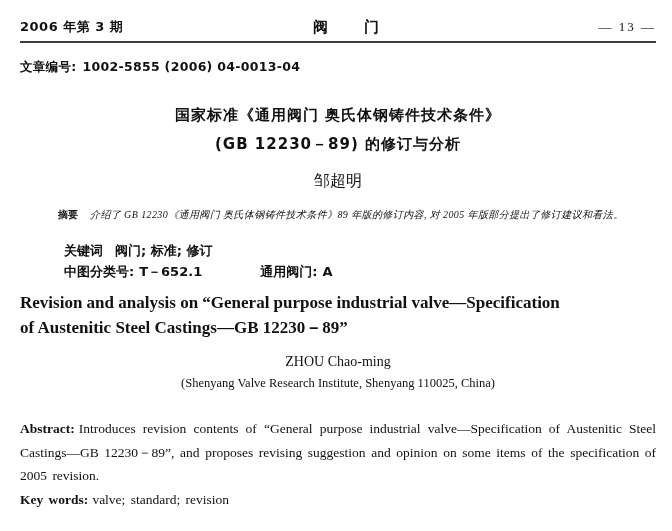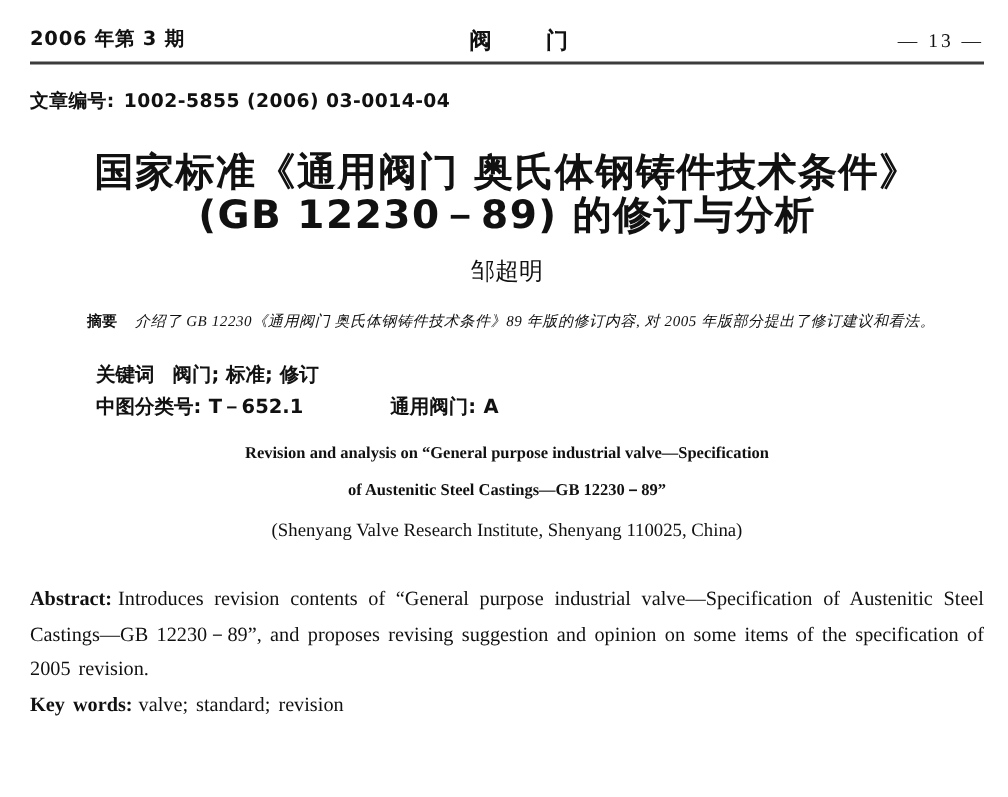--- a/index.html
+++ b/index.html
@@ -52,21 +52,21 @@
     line-height: 15px;
     letter-spacing: 0.3px;
   }
   .article-id .val { margin-left: 6px; }
   
   .cn-title {
     margin-top: 27px;
     text-align: center;
     font-family: "DejaVu Sans", "Liberation Sans", sans-serif;
     font-weight: bold;
-    font-size: 26px;
+    font-size: 15px;
     line-height: 29px;
     letter-spacing: 1px;
   }
   .cn-author {
     margin-top: 13px;
     text-align: center;
     font-family: "DejaVu Sans", "Liberation Sans", sans-serif;
     font-weight: normal;
     font-size: 16px;
     line-height: 17px;
@@ -102,23 +102,23 @@
     line-height: 19px;
   }
   .cn-keywords { margin-top: 15px; }
   .cn-keywords .lbl { margin-right: 12px; }
   .cn-clc { margin-top: 2px; }
   .cn-clc .gap { display: inline-block; width: 58px; }
   .cn-clc .v { margin-left: 5px; }
   
   .en-title {
     margin-top: 9px;
-    text-align: center;
+    text-align: left;
     font-weight: bold;
-    font-size: 11px;
+    font-size: 17px;
     line-height: 25px;
   }
   .en-author {
     margin-top: 13px;
     text-align: center;
     font-size: 14px;
     line-height: 17px;
   }
   .en-affil {
     margin-top: 6px;
@@ -146,21 +146,21 @@
 <div class="page">
 
   <div class="running-header">
     <span class="issue">2006 年第 3 期</span>
     <span class="journal">阀　　门</span>
     <span class="pageno">— 13 —</span>
   </div>
   <hr class="header-rule">
 
   <div class="article-id">
-    <span class="lbl">文章编号:</span><span class="val">1002-5855 (2006) 03-0014-04</span>
+    <span class="lbl">文章编号:</span><span class="val">1002-5855 (2006) 04-0013-04</span>
   </div>
 
   <div class="cn-title">
     <div>国家标准《通用阀门 奥氏体钢铸件技术条件》</div>
     <div>(GB 12230－89) 的修订与分析</div>
   </div>
 
   <div class="cn-author">邹超明</div>
 
   <p class="cn-abstract">
@@ -173,20 +173,21 @@
 
   <div class="cn-clc">
     <span>中图分类号:</span><span class="v">T－652.1</span><span class="gap"></span><span>通用阀门:</span><span class="v">A</span>
   </div>
 
   <div class="en-title">
     <div>Revision and analysis on “General purpose industrial valve—Specification</div>
     <div>of Austenitic Steel Castings—GB 12230－89”</div>
   </div>
 
+  <div class="en-author">ZHOU Chao-ming</div>
   <div class="en-affil">(Shenyang Valve Research Institute, Shenyang 110025, China)</div>
 
   <p class="en-abstract">
     <span class="lbl">Abstract:</span><span>Introduces revision contents of “General purpose industrial valve—Specification of Austenitic Steel Castings—GB 12230－89”, and proposes revising suggestion and opinion on some items of the specification of 2005 revision.</span>
   </p>
 
   <div class="en-keywords">
     <span class="lbl">Key words:</span><span>valve; standard; revision</span>
   </div>
 

